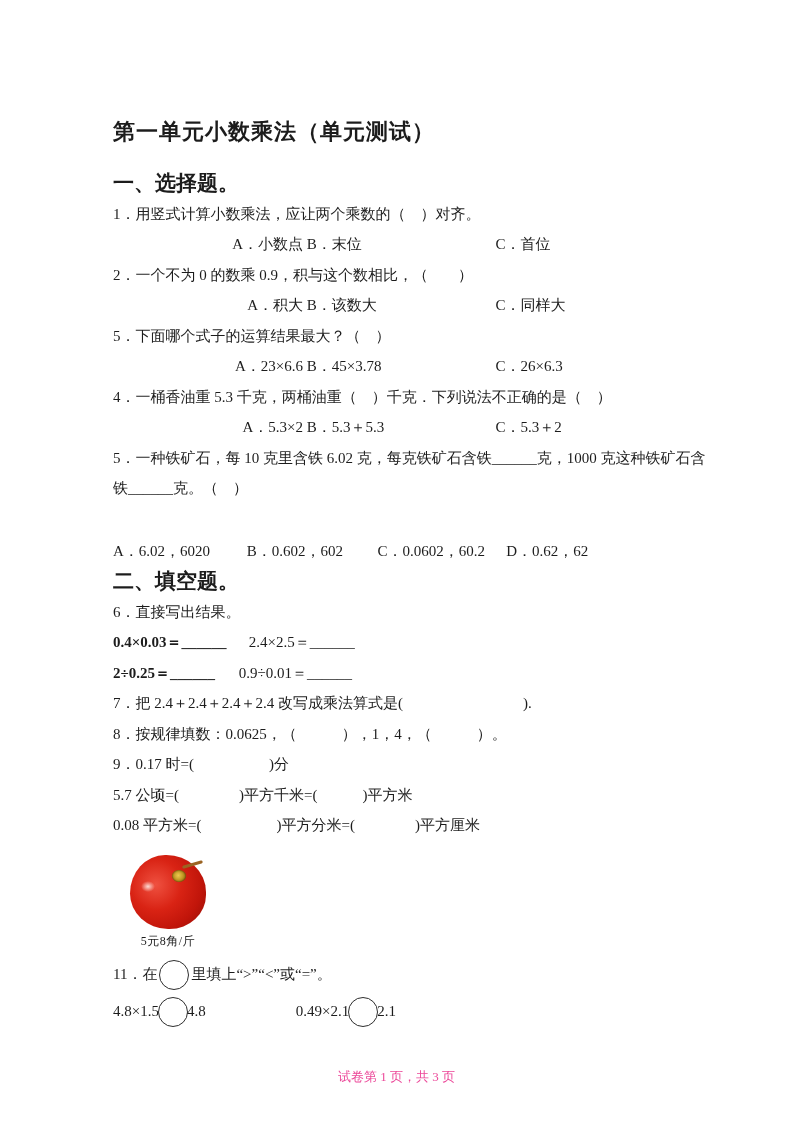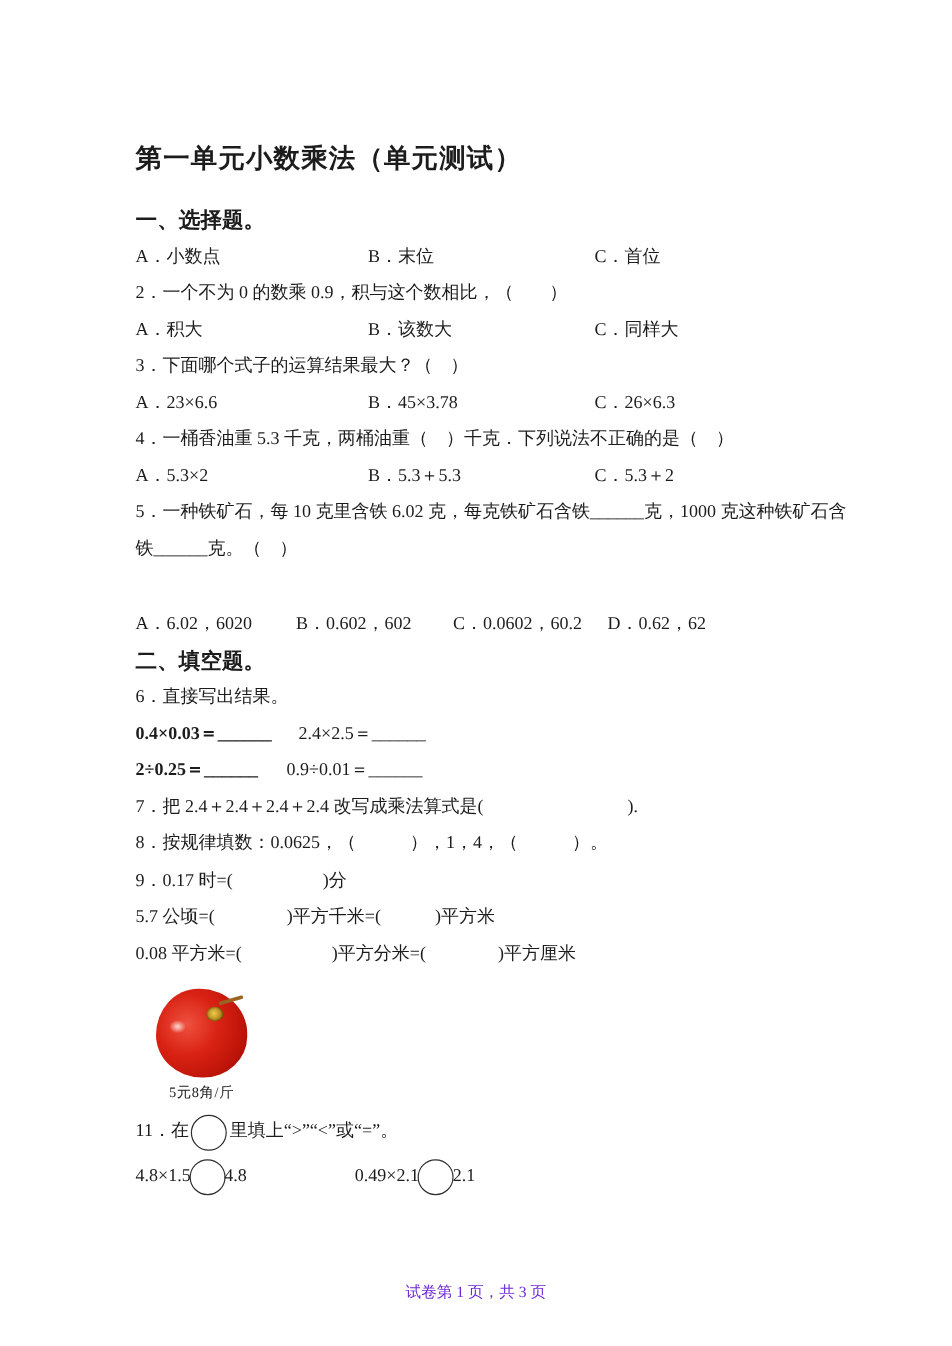--- a/index.html
+++ b/index.html
@@ -6,24 +6,24 @@
   html, body { margin: 0; padding: 0; background: #ffffff; }
   .page {
     width: 793px; height: 1122px; background: #ffffff; position: relative;
     font-family: "Liberation Serif", serif; color: #1c1c1c; overflow: hidden;
   }
   .content { position: absolute; left: 113px; top: 117px; width: 567px; }
   .doc-title {
     font-size: 22px; font-weight: bold; text-align: left;
     margin: 0 0 21px 0; line-height: 30px; white-space: nowrap; letter-spacing: 1px;
   }
-  .sec-heading { font-size: 18px; font-weight: bold; margin: 0; line-height: 30.5px; }
+  .sec-heading { font-size: 21px; font-weight: bold; margin: 0; line-height: 30.5px; }
   .line { font-size: 15px; margin: 0; line-height: 30.5px; white-space: nowrap; }
   .opts span { display: inline-block; }
-  .opts3 span:nth-child(1) { width: 190px; }
+  .opts3 span:nth-child(1) { width: 190px; text-align: right; }
   .opts3 span:nth-child(2) { width: 185px; }
   .opts4 span:nth-child(1) { width: 130px; }
   .opts4 span:nth-child(2) { width: 127px; }
   .opts4 span:nth-child(3) { width: 125px; margin-top: 32px; }
   .calc span:first-child { display: inline-block; width: 132px; font-weight: bold; }
   .calc2 span:first-child { width: 122px; }
   .circle {
     display: inline-block; width: 30px; height: 30px; border: 1.4px solid #2e2e2e;
     border-radius: 50%; vertical-align: middle; background: #ffffff;
   }
@@ -48,47 +48,48 @@
     background: radial-gradient(circle at 45% 45%, #ecc94f 0%, #b98f1d 55%, #6f5409 100%);
     box-shadow: inset 0 0 2px #3f2e02;
   }
   .apple-stem {
     position: absolute; left: 52px; top: 8px; width: 21px; height: 3px; border-radius: 2px;
     background: #9b6423; transform: rotate(-16deg);
   }
   .apple-label { font-size: 12px; margin-top: 4px; text-align: center; width: 76px; letter-spacing: 0.5px; }
   .footer {
     position: absolute; left: 0; top: 1068px; width: 100%; text-align: center;
-    font-size: 13px; color: #6d28d9;
+    font-size: 13px; color: #ec4899;
   }
 </style>
 </head>
 <body>
 
 <div class="page">
   <div class="content">
 
     <h1 class="doc-title">第一单元小数乘法（单元测试）</h1>
 
     <h2 class="sec-heading">一、选择题。</h2>
 
+    <p class="line">1．用竖式计算小数乘法，应让两个乘数的（　）对齐。</p>
     <p class="line opts opts3">
       <span>A．小数点</span>
       <span>B．末位</span>
       <span>C．首位</span>
     </p>
 
     <p class="line">2．一个不为 0 的数乘 0.9，积与这个数相比，（　　）</p>
     <p class="line opts opts3">
       <span>A．积大</span>
       <span>B．该数大</span>
       <span>C．同样大</span>
     </p>
 
-    <p class="line">3．下面哪个式子的运算结果最大？（　）</p>
+    <p class="line">5．下面哪个式子的运算结果最大？（　）</p>
     <p class="line opts opts3">
       <span>A．23×6.6</span>
       <span>B．45×3.78</span>
       <span>C．26×6.3</span>
     </p>
 
     <p class="line">4．一桶香油重 5.3 千克，两桶油重（　）千克．下列说法不正确的是（　）</p>
     <p class="line opts opts3">
       <span>A．5.3×2</span>
       <span>B．5.3＋5.3</span>

